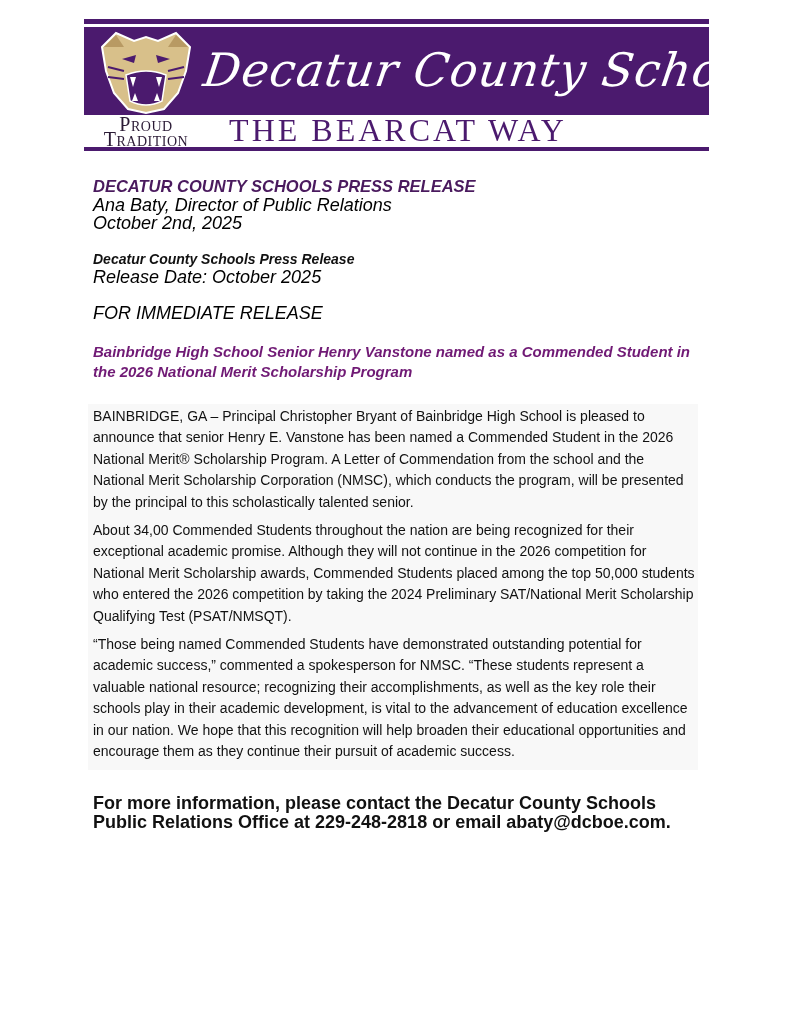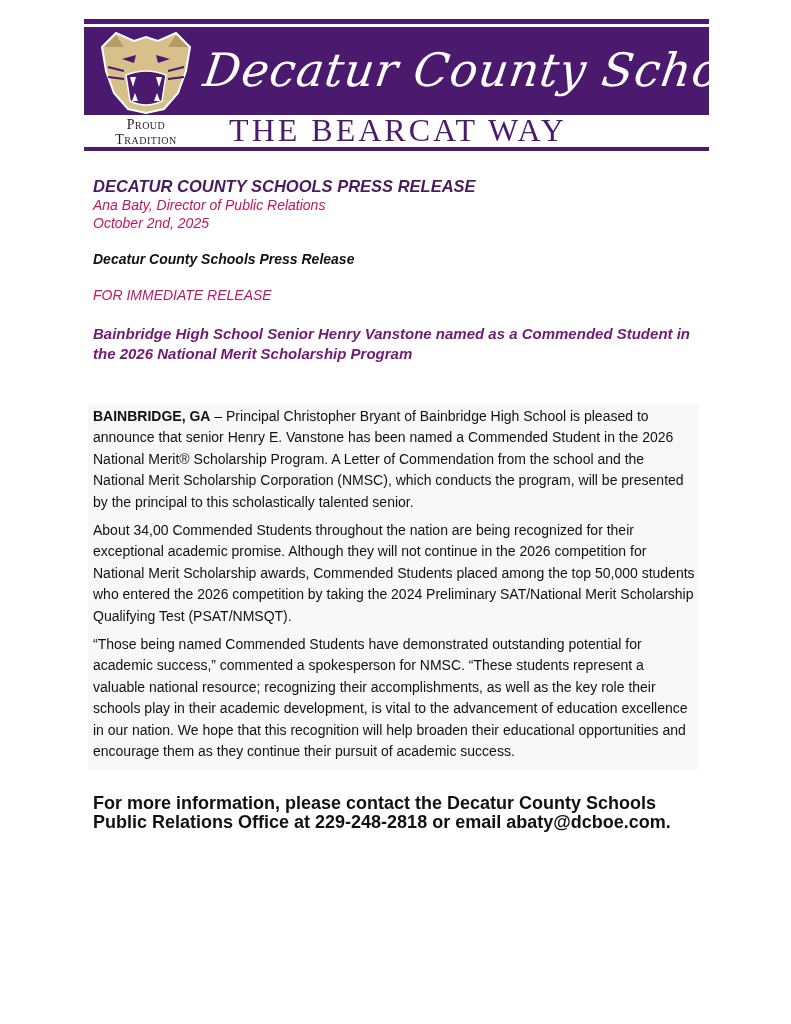--- a/index.html
+++ b/index.html
@@ -22,52 +22,52 @@
     }
     .script-title {
       position: absolute; left: 120px; top: 6px; width: 500px; height: 90px;
       font-family: "DejaVu Serif", serif; font-style: italic; font-weight: normal;
       color: #ffffff; font-size: 46px; letter-spacing: 1px; line-height: 90px;
       white-space: nowrap; transform: skewX(-8deg);
     }
     .motto-left, .motto-right {
       position: absolute; top: 96px; height: 32px;
       font-family: "Liberation Serif", serif; color: #2a1a35;
-      font-size: 14px; line-height: 15px; text-align: center; font-variant: small-caps;
+      font-size: 20px; line-height: 15px; text-align: center; font-variant: small-caps;
       letter-spacing: 0.5px;
     }
     .motto-left { left: 10px; width: 104px; padding-top: 2px; }
     .motto-right { left: 508px; width: 110px; padding-top: 2px; }
     .bearcat-way {
       position: absolute; left: 124px; top: 94px; width: 380px; height: 34px;
       font-family: Liberation Serif, serif; color: #4b1a6e;
       font-size: 32px; line-height: 34px; letter-spacing: 3px; text-align: center; white-space: nowrap;
     }
 
     
     .doc { position: absolute; left: 93px; top: 176px; width: 610px; font-style: italic; }
     .press-title {
       font-size: 16.5px; font-weight: bold; color: #4a1a5e; line-height: 20px;
     }
-    .meta-line { font-size: 14px; line-height: 18px; color: #be185d; }
+    .meta-line { font-size: 18px; line-height: 18px; color: #000000; }
     .gap-18 { height: 18px; }
     .bold-line { font-size: 14px; font-weight: bold; line-height: 18px; }
     .headline {
       margin-top: 20px; font-size: 15px; font-weight: bold; line-height: 20px; color: #701a75;
     }
 
     .shaded {
       position: absolute; left: 88px; top: 404px; width: 610px; height: 366px;
       background: #f8f8f8;
     }
     .body-text { position: absolute; left: 93px; top: 406px; width: 605px; }
     .para {
       font-size: 14px; line-height: 21.4px; color: #111; margin-bottom: 7px;
     }
-    .para .lead { font-weight: bold; }
+    .para .lead { font-weight: normal; }
 
     .contact {
       position: absolute; left: 93px; top: 782px; width: 605px;
       font-size: 18px; font-weight: bold; line-height: 19px; color: #111; margin-top: 12px;
     }
   </style>
 </head>
 <body>
 
 <div class="banner">
@@ -104,20 +104,21 @@
 
   <div class="bottom-rule"></div>
 </div>
 
 <div class="doc">
   <div class="press-title">DECATUR COUNTY SCHOOLS PRESS RELEASE</div>
   <div class="meta-line">Ana Baty, Director of Public Relations</div>
   <div class="meta-line">October 2nd, 2025</div>
   <div class="gap-18"></div>
   <div class="bold-line">Decatur County Schools Press Release</div>
+  <div class="meta-line">Release Date: October 2025</div>
   <div class="gap-18"></div>
   <div class="meta-line">FOR IMMEDIATE RELEASE</div>
   <div class="headline">Bainbridge High School Senior Henry Vanstone named as a Commended Student in the 2026 National Merit Scholarship Program</div>
 </div>
 
 <div class="shaded"></div>
 <div class="body-text">
   <p class="para">
     <span class="lead">BAINBRIDGE, GA</span><span> – Principal Christopher Bryant of Bainbridge High School is pleased to announce that senior Henry E. Vanstone has been named a Commended Student in the 2026 National Merit® Scholarship Program. A Letter of Commendation from the school and the National Merit Scholarship Corporation (NMSC), which conducts the program, will be presented by the principal to this scholastically talented senior.</span>
   </p>

